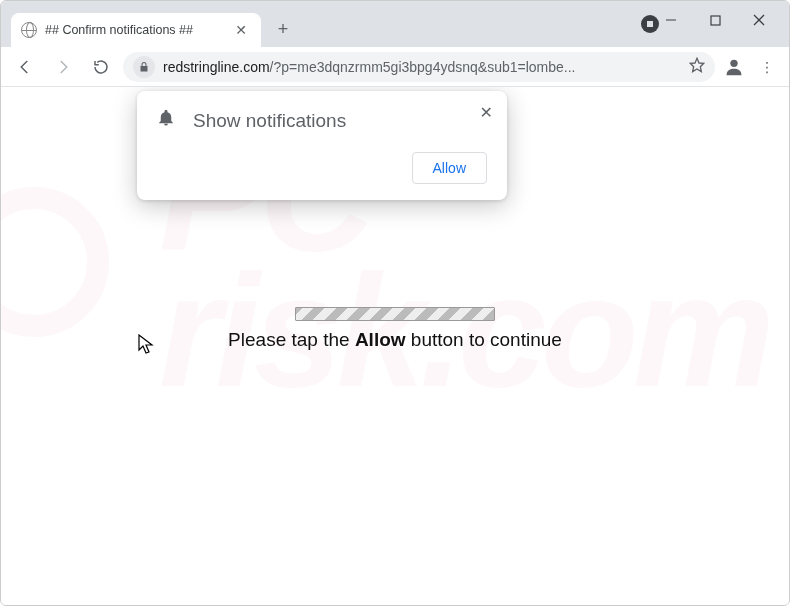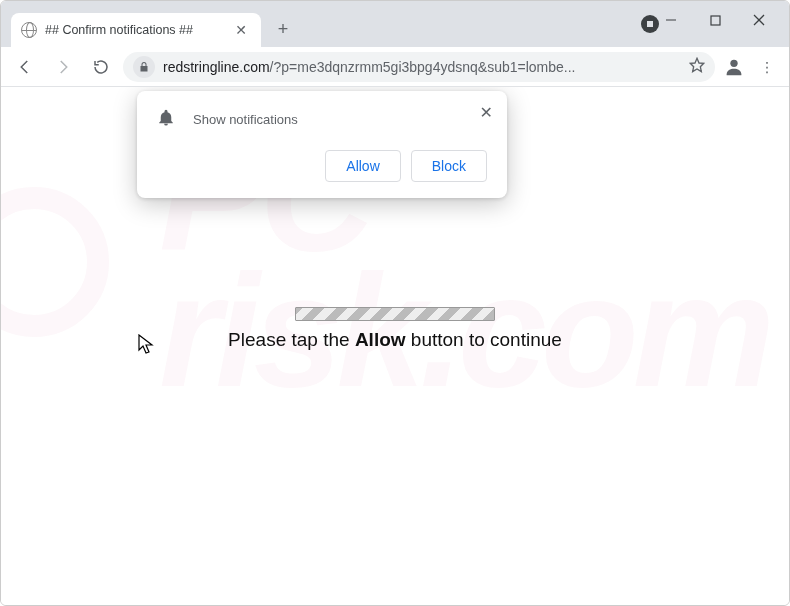--- a/index.html
+++ b/index.html
@@ -98,21 +98,21 @@
     bottom:-90px; left:-40px; transform:rotate(45deg); border-radius:12px;
   }
   
   .prompt {
     position:absolute; left:136px; top:4px; width:370px; background:#fff;
     border-radius:8px; box-shadow: 0 6px 24px rgba(0,0,0,0.22), 0 1px 4px rgba(0,0,0,0.15);
     padding: 18px 20px 16px 20px;
   }
   .prompt-close { position:absolute; right:10px; top:8px; color:#5f6368; font-size:16px; cursor:pointer; padding:4px; }
   .prompt-title { font-size:15px; color:#3c4043; margin-bottom:12px; }
-  .prompt-row { display:flex; align-items:center; gap:18px; color:#5f6368; font-size:13px; margin-bottom:20px; }
+  .prompt-row { display:flex; align-items:center; gap:18px; color:#5f6368; font-size:19px; margin-bottom:20px; }
   .bell { color:#5f6368; }
   .prompt-actions { display:flex; justify-content:flex-end; gap:10px; }
   .chrome-btn {
     padding: 7px 20px; font-size:14px; color:#1a73e8; background:#fff;
     border:1px solid #dadce0; border-radius:4px; cursor:pointer;
   }
   
   .page-msg { position:absolute; left:0; right:0; top:220px; text-align:center; }
   .loader {
     width:200px; height:14px; margin:0 auto 8px auto; border:1px solid #999; border-radius:1px;
@@ -210,21 +210,20 @@
     <div class="prompt-row">
       <span class="bell">
         <svg width="18" height="18" viewBox="0 0 24 24" fill="#5f6368">
             <path d="M12 22a2.5 2.5 0 0 0 2.5-2.5h-5A2.5 2.5 0 0 0 12 22zm7-6v-5a7 7 0 0 0-5-6.7V3a2 2 0 1 0-4 0v1.3A7 7 0 0 0 5 11v5l-2 2v1h18v-1l-2-2z"></path>
           </svg>
       </span>
       <span>Show notifications</span>
     </div>
     <div class="prompt-actions">
       <button class="chrome-btn">Allow</button>
-      <button class="chrome-btn">Block</button>
     </div>
   </div>
 
   <div class="page-msg">
     <div class="loader"></div>
     <div class="msg-text">
       <span>Please tap the </span><span class="bold">Allow</span><span> button to continue</span>
     </div>
   </div>
 

